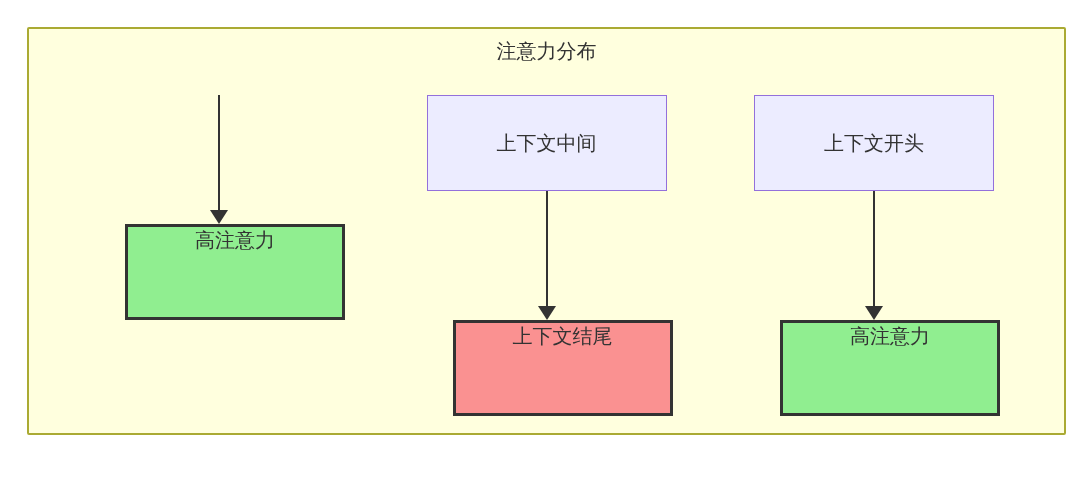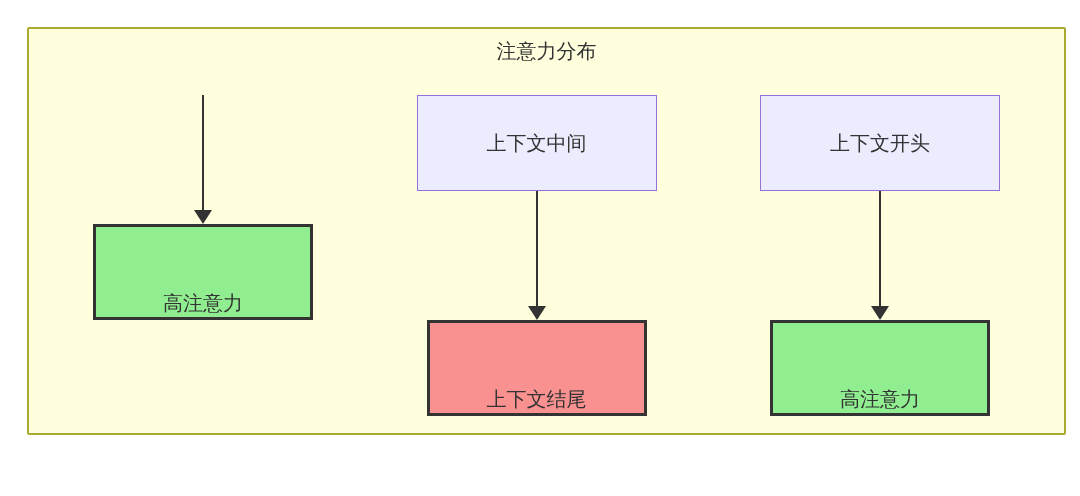--- a/index.html
+++ b/index.html
@@ -75,24 +75,25 @@
     border-right: 9px solid transparent;
     border-top: 14px solid var(--arrow, #333333);
     margin-top: -1px;
   }
   .target-box {
     width: 220px;
     height: 96px;
     box-sizing: border-box;
     border: 3px solid var(--target-border, #333333);
     display: flex;
-    align-items: flex-end;
+    align-items: flex-start;
     justify-content: center;
     font-size: 20px;
     color: var(--text, #333333);
+    margin-left: 32px;
   }
   .target-box[data-type="high"] { background: var(--high-fill, #90ee90); }
   .target-box[data-type="low"]  { background: var(--low-fill, #fa9191); }
 </style>
 </head>
 <body>
 
 <div class="stage">
   <div class="cluster">
     <div class="cluster-title">注意力分布</div>

